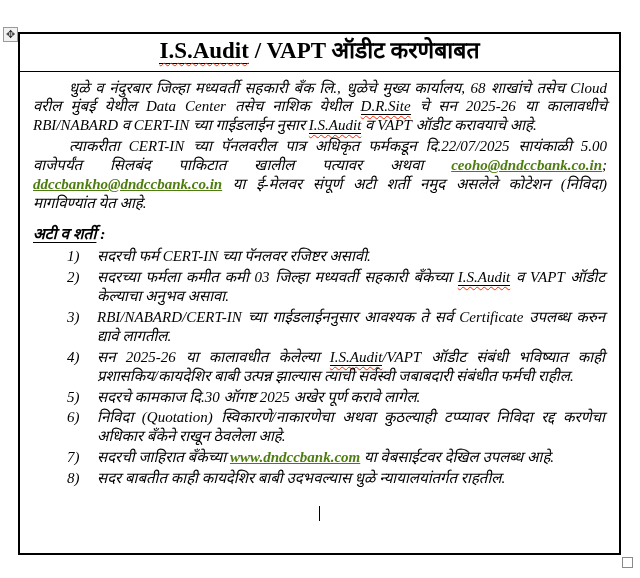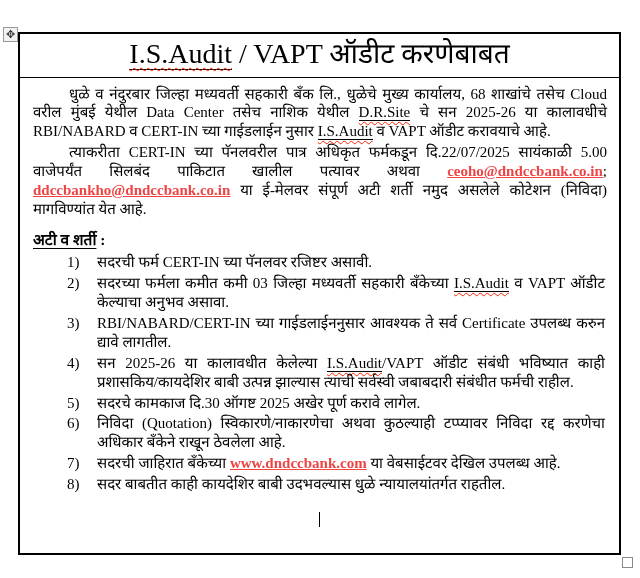--- a/index.html
+++ b/index.html
@@ -31,31 +31,32 @@
     position: absolute; left: 18px; top: 32px;
     width: 603px; height: 523px;
     border: 2px solid #000;
     display: flex; flex-direction: column;
     background: #fff;
   }
   .title-row {
     border-bottom: 1.5px solid #000;
     text-align: center;
     padding: 3px 4px 6px 4px;
-    font-weight: normal;
-    font-size: 28px;
+    font-weight: bold;
+    font-size: 23px;
     line-height: 1.2;
     flex: 0 0 auto;
   }
   .body-row {
     flex: 1 1 auto;
     padding: 7px 12px 6px 13px;
     font-size: 15px;
     line-height: 1.26;
     overflow: hidden;
+    font-style: italic;
   }
   .para {
     text-align: justify;
     text-indent: 36px;
     margin: 0 0 2px 0;
   }
   .terms-heading {
     font-weight: bold;
     font-size: 15.5px;
     margin: 11px 0 4px 0;
@@ -65,21 +66,21 @@
   .term-num { flex: 0 0 30px; margin-left: 34px; }
   .term-text { flex: 1 1 auto; text-align: justify; padding-right: 2px; }
   
   .sq {
     text-decoration: underline wavy #ff2400;
     text-decoration-thickness: 1px;
     text-underline-offset: 4px;
   }
   .sq .bu { border-bottom: 1px solid #000; }
   a.doclink, .doclink {
-    color: #ef4444;
+    color: #4d7c0f;
     font-weight: bold;
     text-decoration: underline;
     cursor: pointer;
   }
   .signature {
     text-align: center;
     margin-top: 16px;
     line-height: 1.38;
     font-size: 15px;
   }

